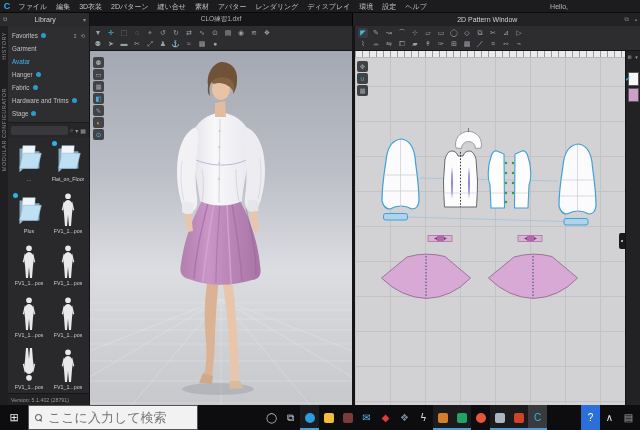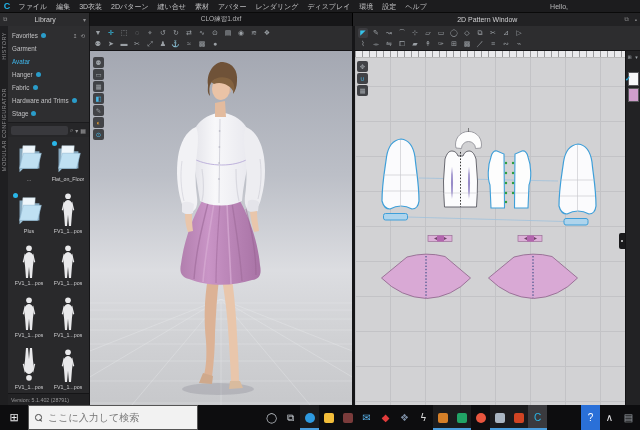--- a/index.html
+++ b/index.html
@@ -76,21 +76,21 @@
   .cw-row{position:relative;width:100%;display:flex;justify-content:center;}
   .cw-check{position:absolute;left:-1px;top:3px;color:#29b6e8;font-size:7px;font-weight:bold;z-index:2;}
   .cw-swatch{width:11px;height:14px;border:1px solid #58585c;box-sizing:border-box;margin-bottom:2px;cursor:pointer;}
   
   .taskbar{height:25px;background:#0d0d0f;display:flex;align-items:stretch;}
   .start{width:28px;display:flex;align-items:center;justify-content:center;color:#e8e8ea;font-size:11px;cursor:pointer;}
   .tsearch{width:170px;background:#f2f2f2;display:flex;align-items:center;gap:4px;padding:0 6px;box-sizing:border-box;border:1px solid #555;}
   .tsearch .mag{width:7px;height:7px;position:relative;flex:none;}
   .tsearch .mag::before{content:"";position:absolute;left:0;top:0;width:4.5px;height:4.5px;border:1px solid #4a4a4a;border-radius:50%;}
   .tsearch .mag::after{content:"";position:absolute;left:5px;top:5px;width:3px;height:1px;background:#4a4a4a;transform:rotate(45deg);transform-origin:0 0;}
-  .tsearch input{border:none;background:transparent;outline:none;font-size:10px;color:#444;width:100%;font-family:Liberation Sans, sans-serif;}
+  .tsearch input{border:none;background:transparent;outline:none;font-size:13px;color:#444;width:100%;font-family:Liberation Sans, sans-serif;}
   .tapps{display:flex;align-items:stretch;margin-left:64px;}
   .tapps .tb-icon,.ttray .tb-icon{width:19px;height:auto;font-size:10px;border-radius:0;color:#cfd4da;}
   .tapps .tb-icon.active{background:rgba(255,255,255,.06);box-shadow:inset 0 -2px 0 #4a9ede;color:inherit;}
   .tapps .tb-icon.boxed{background:#3a3a3e;box-shadow:inset 0 -2px 0 #4a9ede;}
   .tapps .tb-icon .sw{width:11px;height:11px;margin:auto;}
   .ttray{display:flex;align-items:stretch;margin-left:auto;margin-right:2px;}
   
   .pp{cursor:pointer;}
 </style>
 </head>

